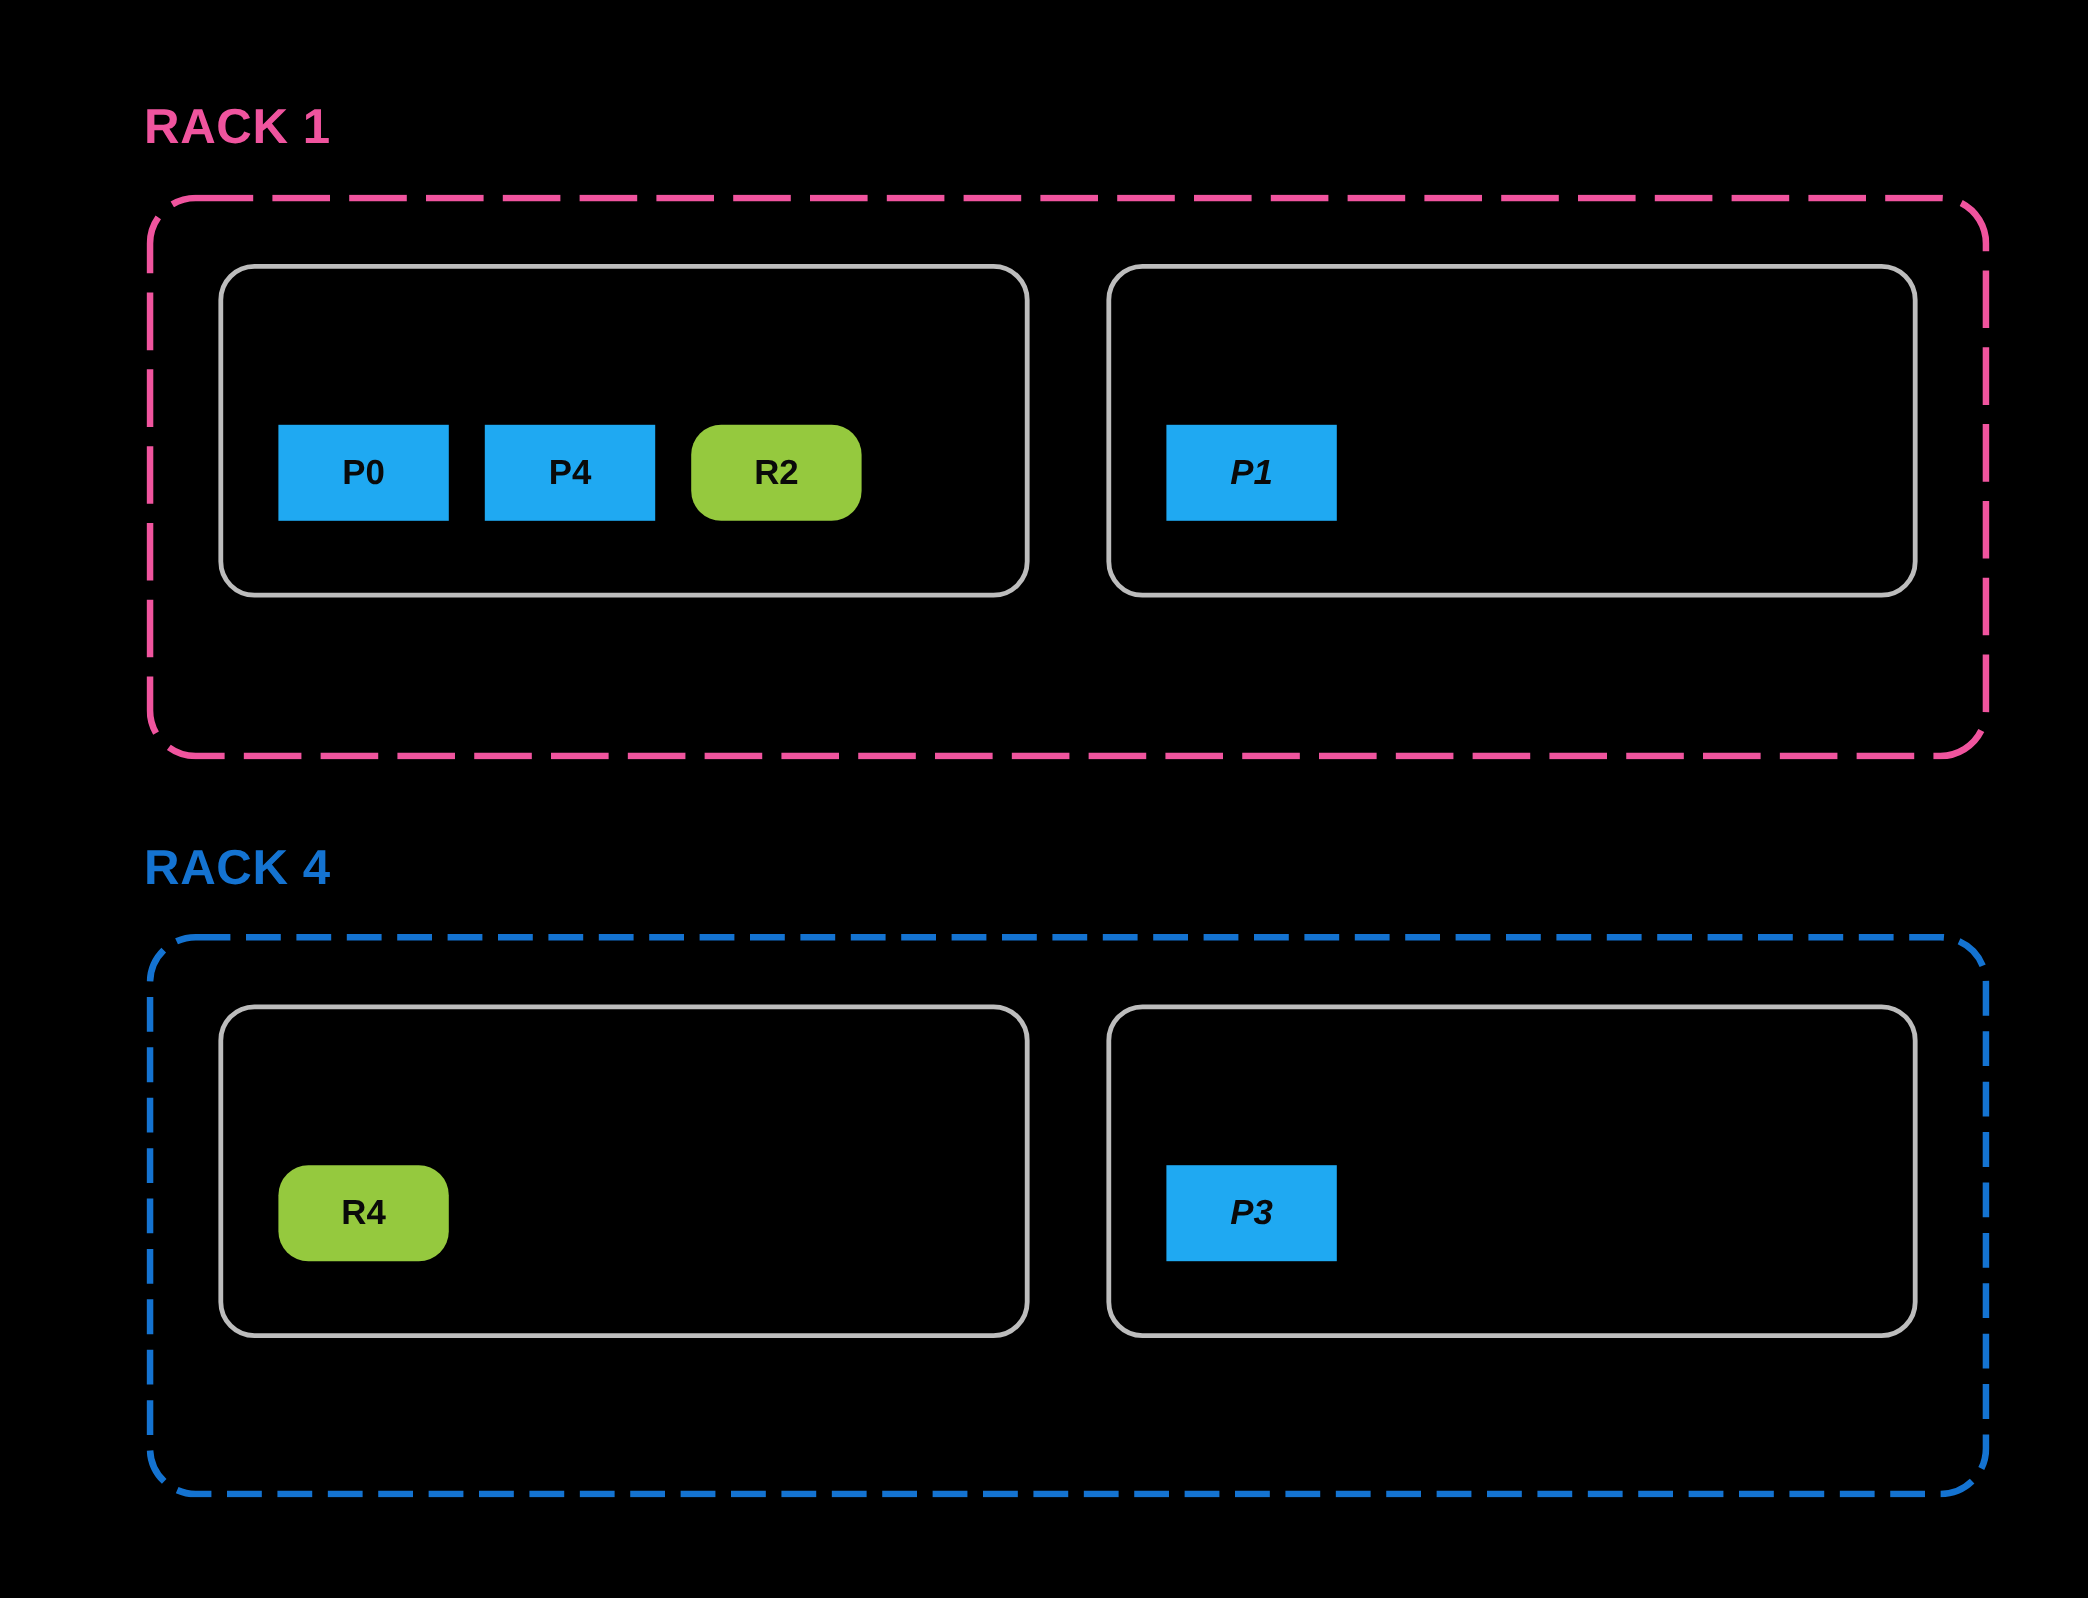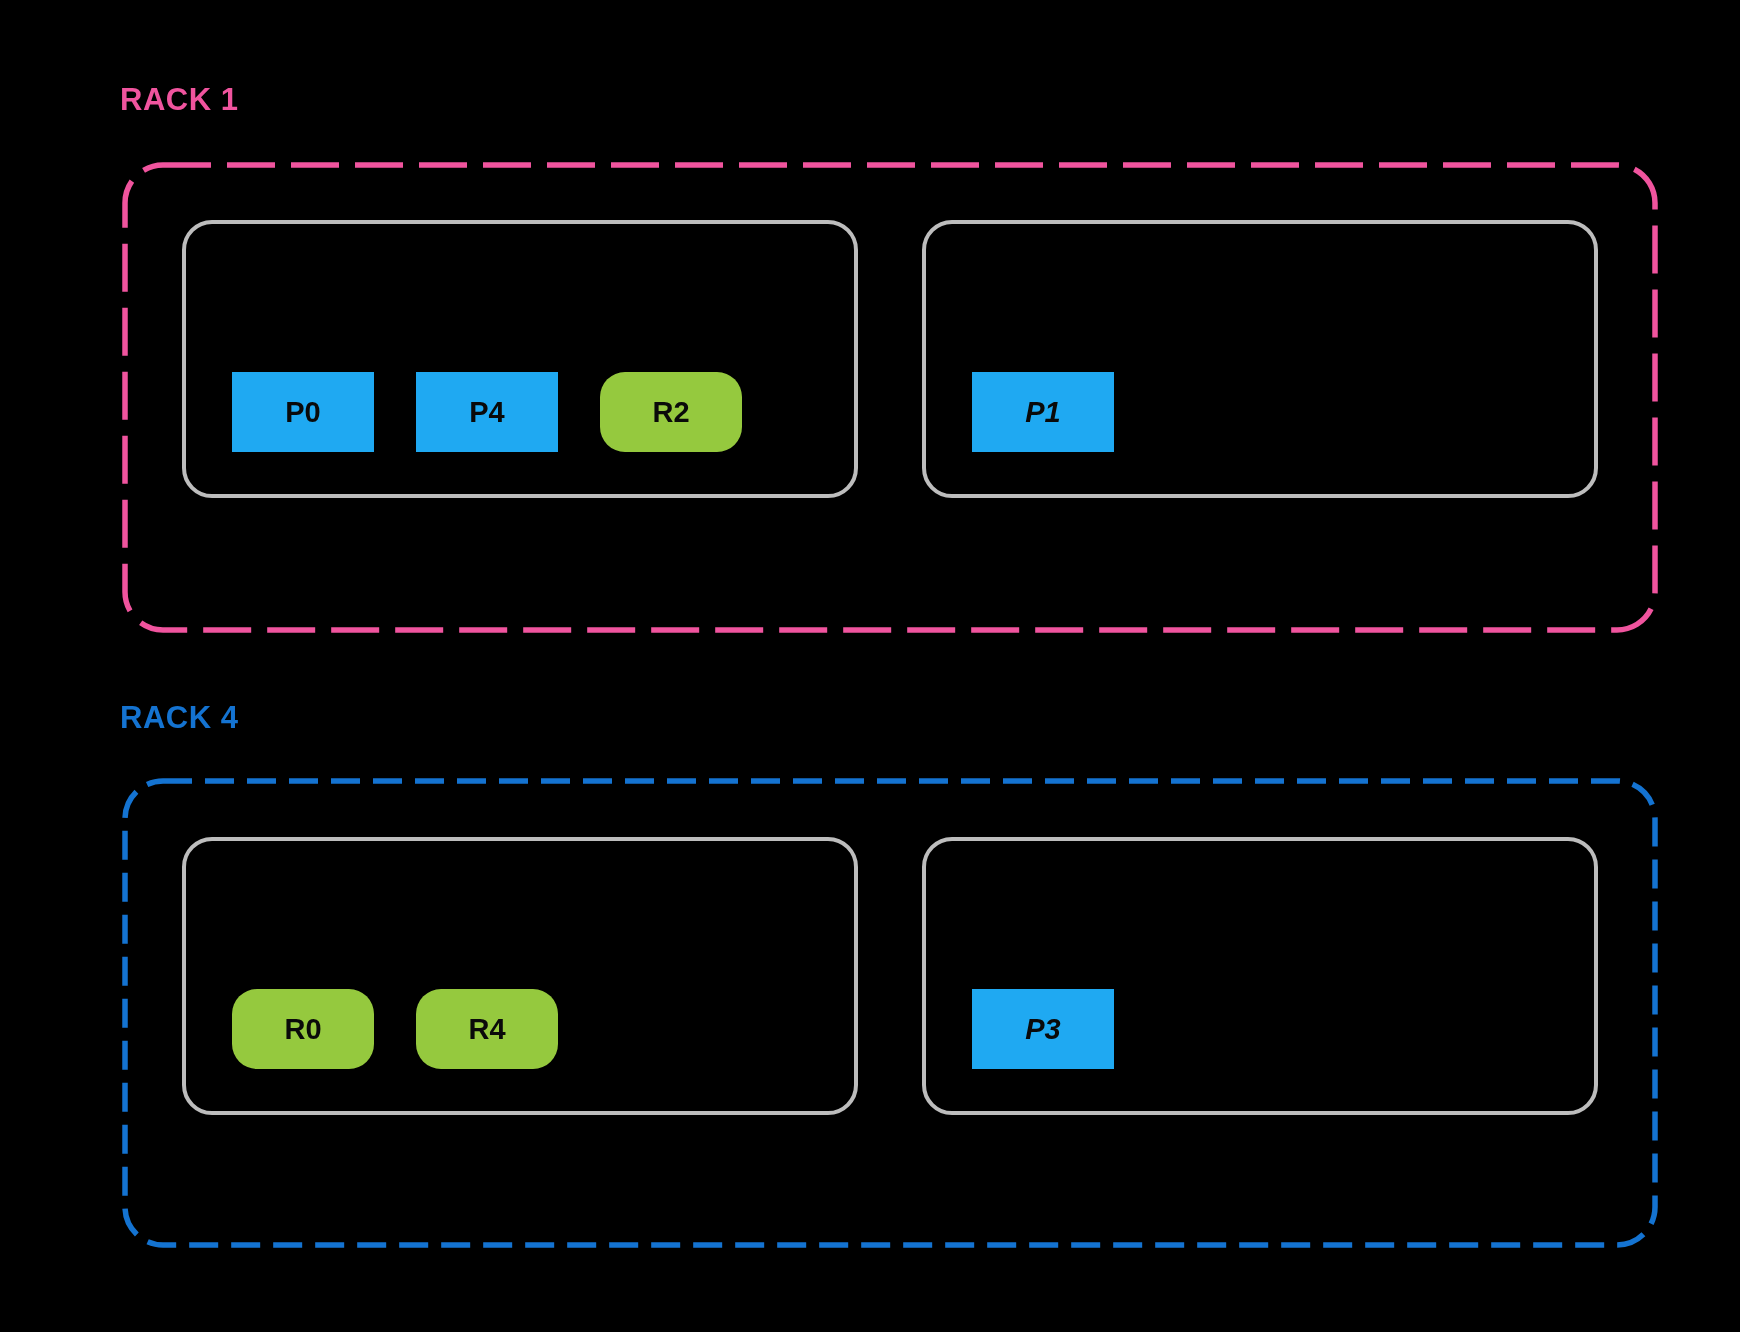--- a/index.html
+++ b/index.html
@@ -19,21 +19,21 @@
   .canvas {
     position: relative;
     width: 1740px;
     height: 1332px;
     background: var(--background);
     overflow: hidden;
   }
   .rack-label {
     position: absolute;
     left: 120px;
-    font-size: 31px;
+    font-size: 41px;
     font-weight: 700;
     letter-spacing: 0.5px;
     white-space: nowrap;
   }
   .rack1-label { top: 82px; color: var(--rack1-accent); }
   .rack2-label { top: 700px; color: var(--rack2-accent); }
   .rack-boundary {
     position: absolute;
     left: 122px;
     width: 1536px;
@@ -49,23 +49,23 @@
     border-radius: 30px;
     background: transparent;
   }
   .host-1 { left: 182px; }
   .host-2 { left: 922px; font-style: italic; }
   .rack1-host { top: 220px; }
   .rack2-host { top: 837px; }
   .node-row {
     position: absolute;
     left: 46px;          
-    top: 148px;          
+    top: 130px;          
     display: flex;
-    gap: 42px;
+    gap: 30px;
   }
   .node-block {
     width: 142px;
     height: 80px;
     display: flex;
     align-items: center;
     justify-content: center;
     font-size: 29px;
     font-weight: 700;
     color: var(--block-text);
@@ -99,21 +99,20 @@
   </div>
 
   <div class="rack-label rack2-label">RACK 4</div>
 
   <svg class="rack-boundary rack2-boundary" width="1536" height="470" viewBox="0 0 1536 470">
     <rect x="3" y="3" width="1530" height="464" rx="38" ry="38" fill="none" stroke-width="5.5" stroke-dasharray="29 13" style="stroke: var(--rack2-accent);"></rect>
   </svg>
 
   <div class="host-box host-1 rack2-host">
     <div class="node-row">
-      <div class="node-block node-replica">R0</div>
       <div class="node-block node-replica">R4</div>
     </div>
   </div>
 
   <div class="host-box host-2 rack2-host">
     <div class="node-row">
       <div class="node-block node-primary">P3</div>
     </div>
   </div>
 

